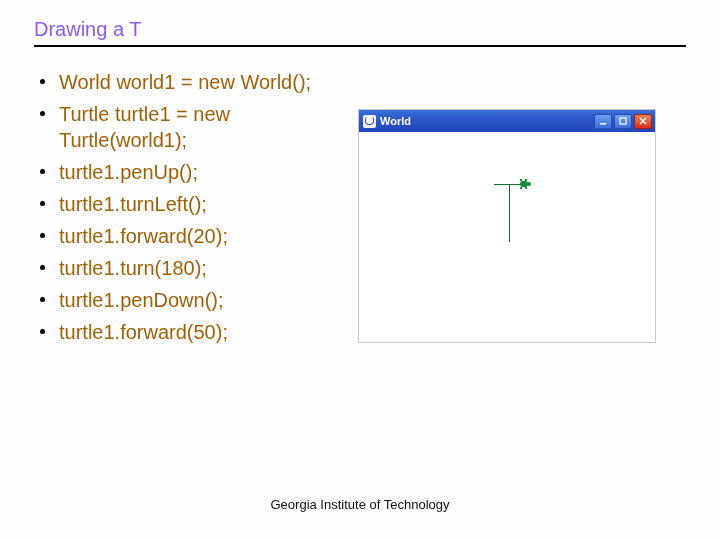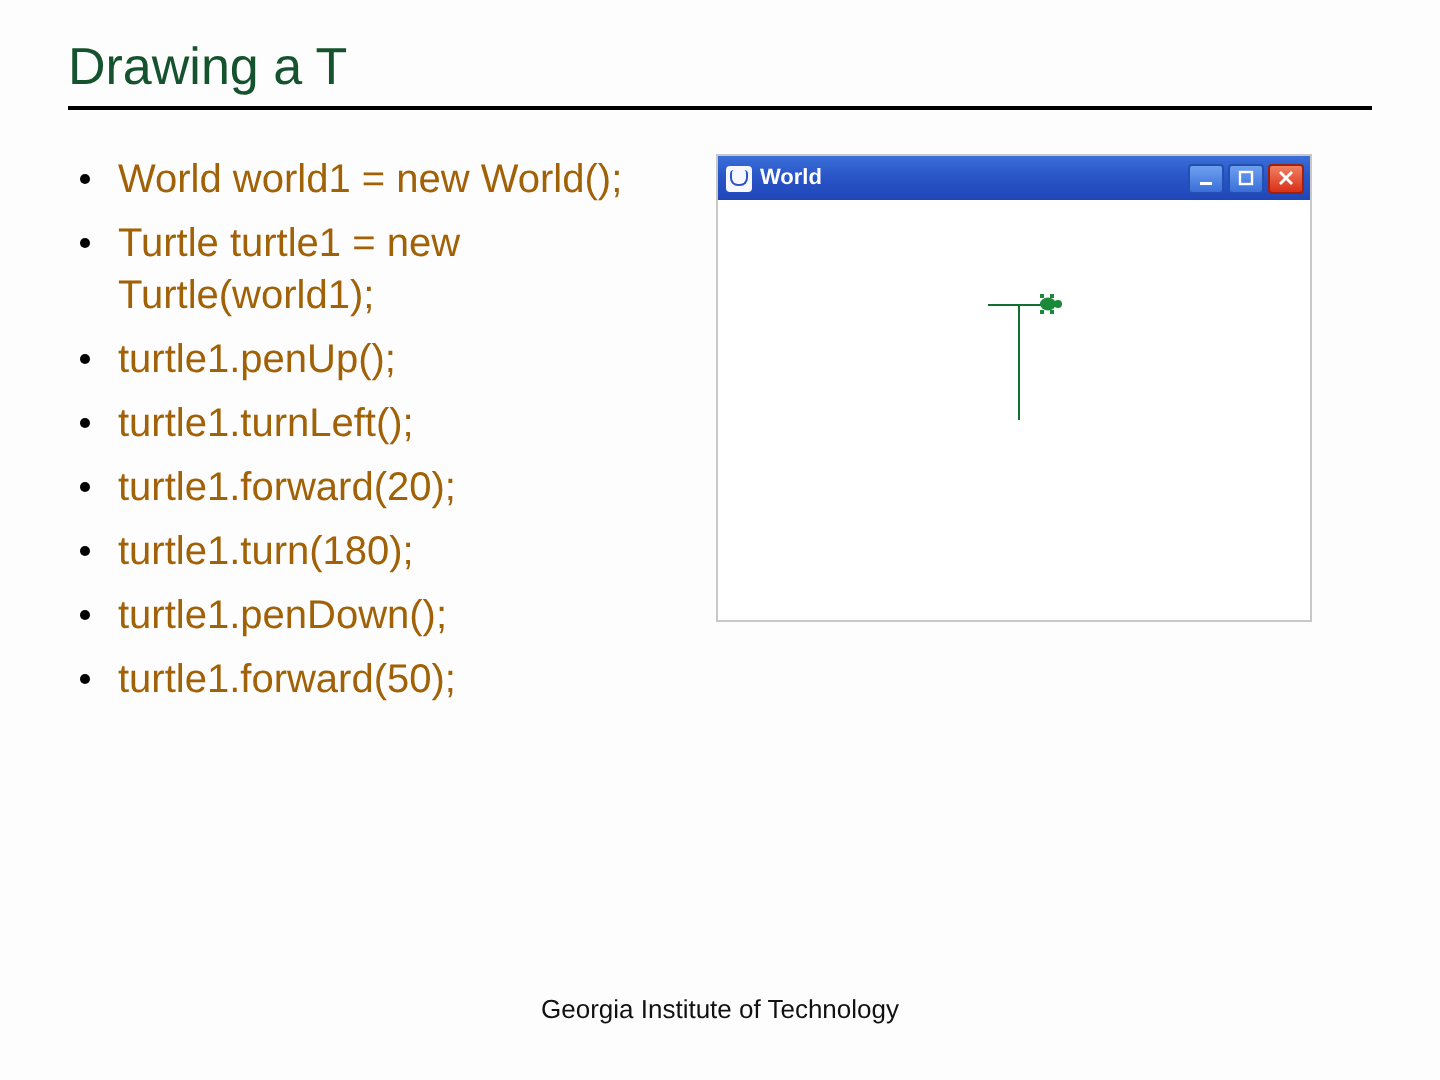--- a/index.html
+++ b/index.html
@@ -9,22 +9,22 @@
     height: 540px;
     background: #fdfdfd;
     font-family: Arial, Helvetica, sans-serif;
     position: relative;
     overflow: hidden;
   }
   .slide {
     padding: 18px 34px 0 34px;
   }
   .title {
-    font-size: 26px;
-    color: #14532d;
+    font-size: 20px;
+    color: #8b5cf6;
     font-weight: 400;
     margin: 0 0 2px 0;
     padding-bottom: 2px;
   }
   .title-underline {
     height: 2px;
     background: #000;
     margin-bottom: 22px;
   }
   .content {
@@ -51,20 +51,21 @@
     border-radius: 50%;
     margin-top: 10px;
     margin-right: 14px;
   }
   .btxt { flex: 1; }
   .world-window {
     margin-left: 14px;
     width: 298px;
     border: 1px solid #c8c8c8;
     background: #fff;
+    margin-top: 40px;
   }
   .titlebar {
     height: 22px;
     background: linear-gradient(#3a6fd8, #2a56c8 45%, #1f46b8);
     display: flex;
     align-items: center;
     padding: 0 3px 0 4px;
     color: #fff;
     font-size: 11px;
     font-weight: bold;

